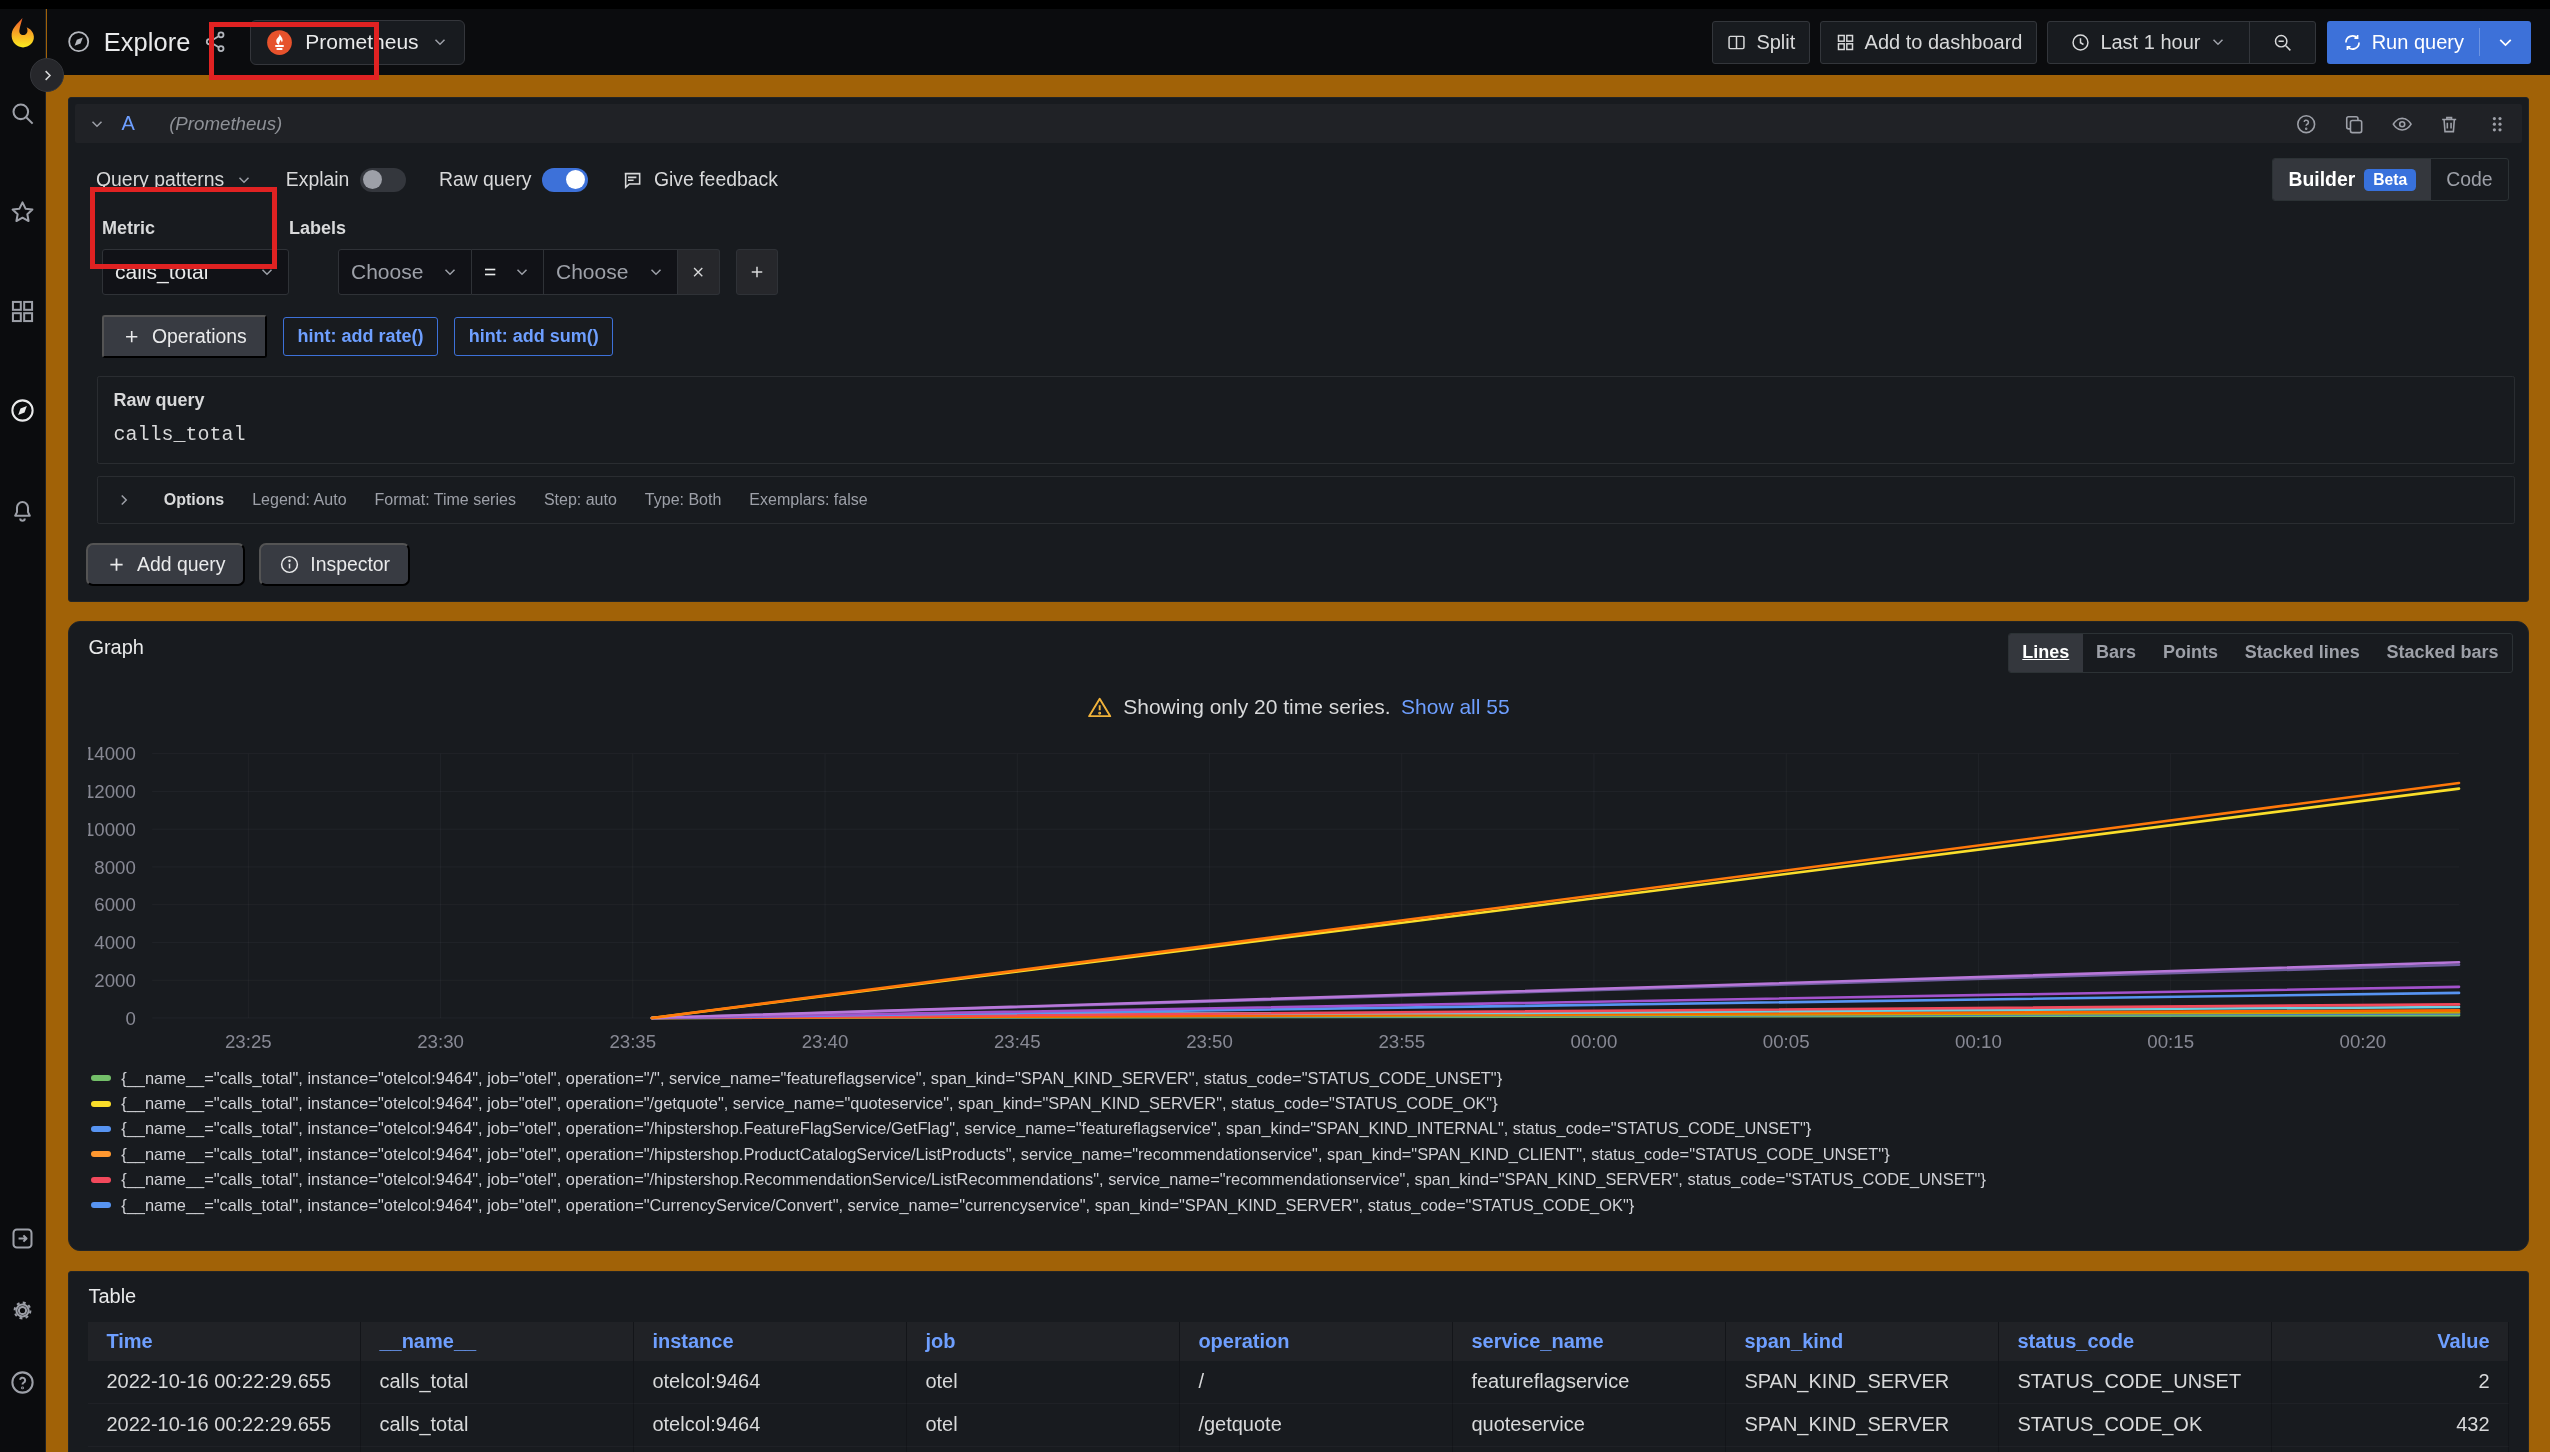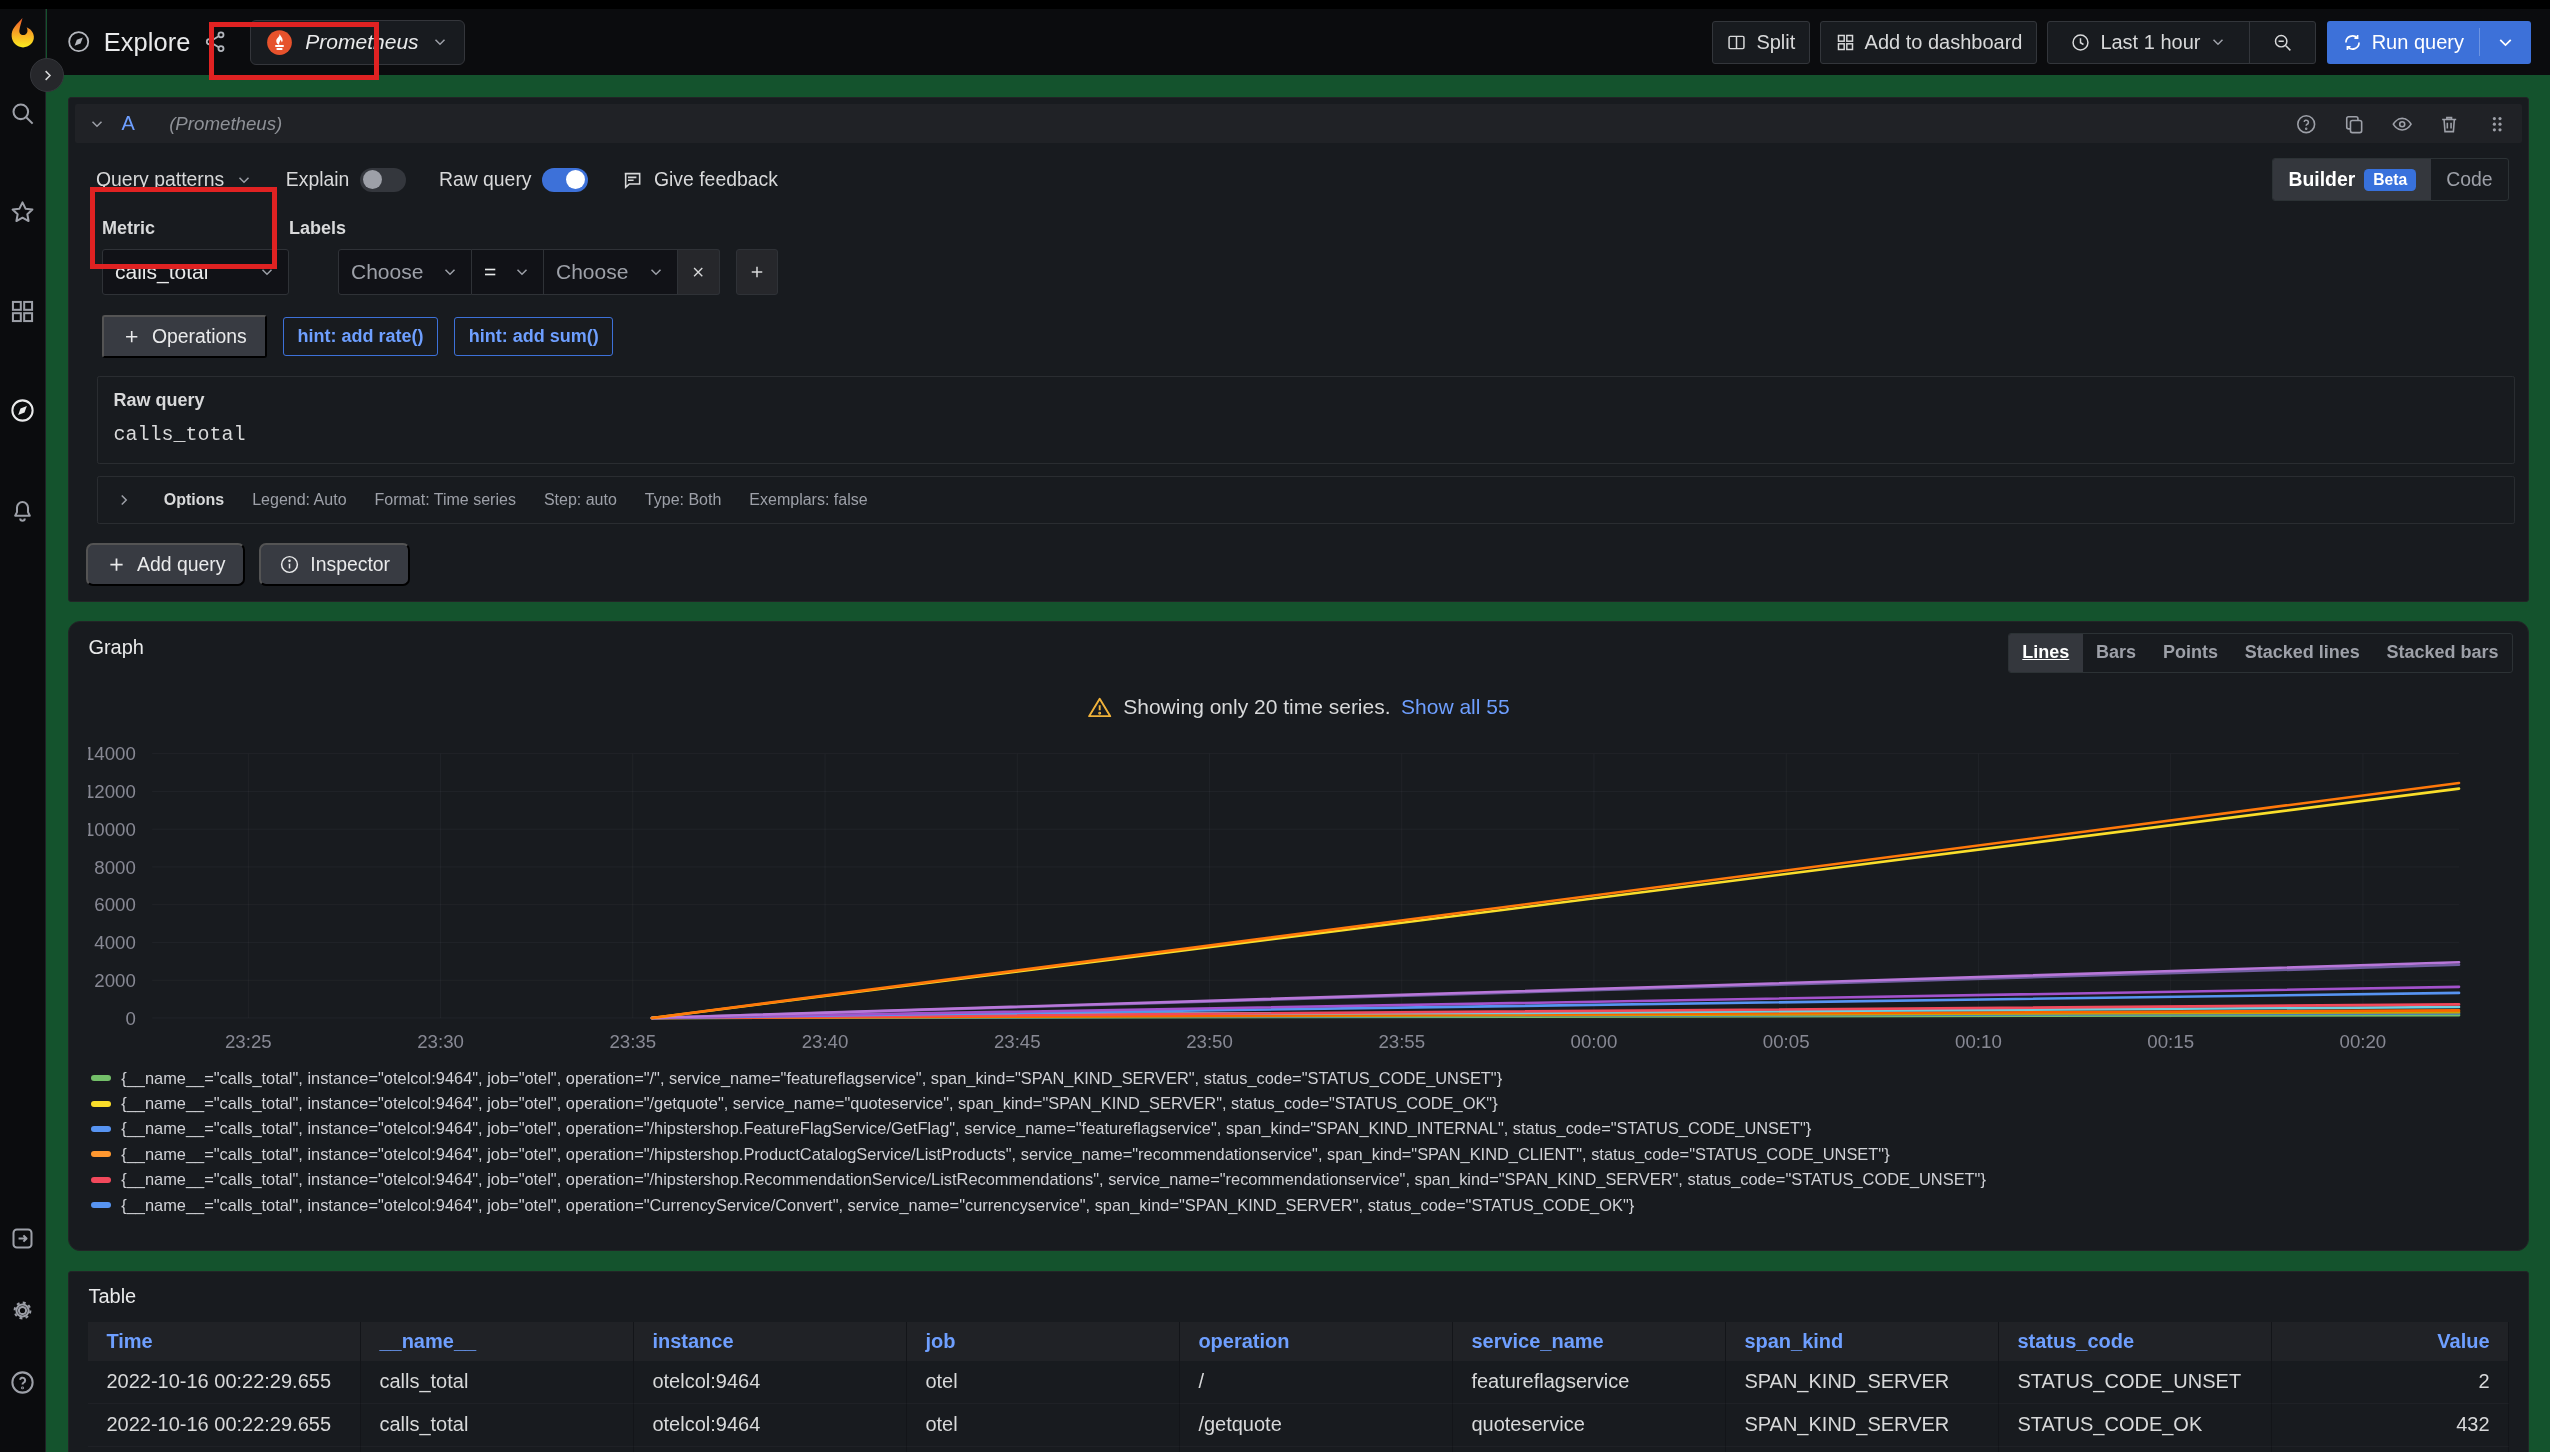--- a/index.html
+++ b/index.html
@@ -1,19 +1,19 @@
 <!DOCTYPE html>
 <html style="font-size:12px"><head>
 <meta charset="utf-8">
 <style>
   * { box-sizing: border-box; margin: 0; padding: 0; }
   html,body { background:#000; }
   body { width:2550px; height:1453px; overflow:hidden; position:relative;
          font-family:"Liberation Sans","DejaVu Sans",sans-serif; color:#d8d9da; }
-  .screen { position:absolute; inset:0; background:#14532d; }
+  .screen { position:absolute; inset:0; background:#a16207; }
 
   
   .topstrip { position:absolute; left:0; top:0; width:2550px; height:9px; background:#000; z-index:30; }
   .sidebar { position:absolute; left:0; top:9px; bottom:0; width:46px; background:#0b0c0e;
              border-right:0.7px solid #1f2125; display:flex; flex-direction:column; align-items:center; z-index:20; }
   .sidebar .logo { margin-top:7.5px; width:33px; height:33px; }
   .side-icon { width:30px; height:30px; color:#9da0a8; margin-top:69px; display:flex; align-items:center; justify-content:center; }
   .side-icon.first { margin-top:49px; }
   .side-icon.active { color:#e9eaeb; }
   .side-icon svg { width:27px; height:27px; }
@@ -24,21 +24,21 @@
                 display:flex; align-items:center; justify-content:center; font-size:18px; }
 
   .header { position:absolute; left:47px; right:0; top:9px; height:66px; background:#0b0c0e;
             display:flex; align-items:center; padding:0 19.4px; z-index:10; }
   .header .title-wrap { display:flex; align-items:center; gap:12px; }
   .header .app-title { font-size:25.4px; font-weight:500; color:#e9eaeb; letter-spacing:0.1px; }
   .hicon { color:#b4b7bd; display:flex; }
   .hicon svg { width:25.4px; height:25.4px; }
   .ds-picker { margin-left:22.4px; height:45px; display:flex; align-items:center; gap:12px; padding:0 15px;
                background:#181b1f; border:0.7px solid #34363b; border-radius:6px; }
-  .ds-picker .ds-name { font-size:21px; font-weight:500; color:#e9eaeb;font-style:italic; }
+  .ds-picker .ds-name { font-size:21px; font-weight:500; color:#e9eaeb; }
   .chev { color:#9da0a8; display:flex; }
   .chev svg { width:18px; height:18px; }
 
   .header-right { margin-left:auto; display:flex; align-items:center; gap:10.5px; }
   .tbtn { height:43px; display:flex; align-items:center; gap:9px; padding:0 13.4px; background:#181b1f;
           border:0.7px solid #33363b; border-radius:3px; color:#d8d9da; font-size:20px; font-weight:500; }
   .tbtn svg { width:21px; height:21px; }
   .time-group { display:flex; align-items:stretch; height:43px; border:0.7px solid #33363b; border-radius:3px; background:#181b1f; overflow:hidden; }
   .time-group .seg { display:flex; align-items:center; gap:9px; padding:0 22px; font-size:20px; font-weight:500; }
   .time-group .divider { width:0.7px; background:#33363b; }

